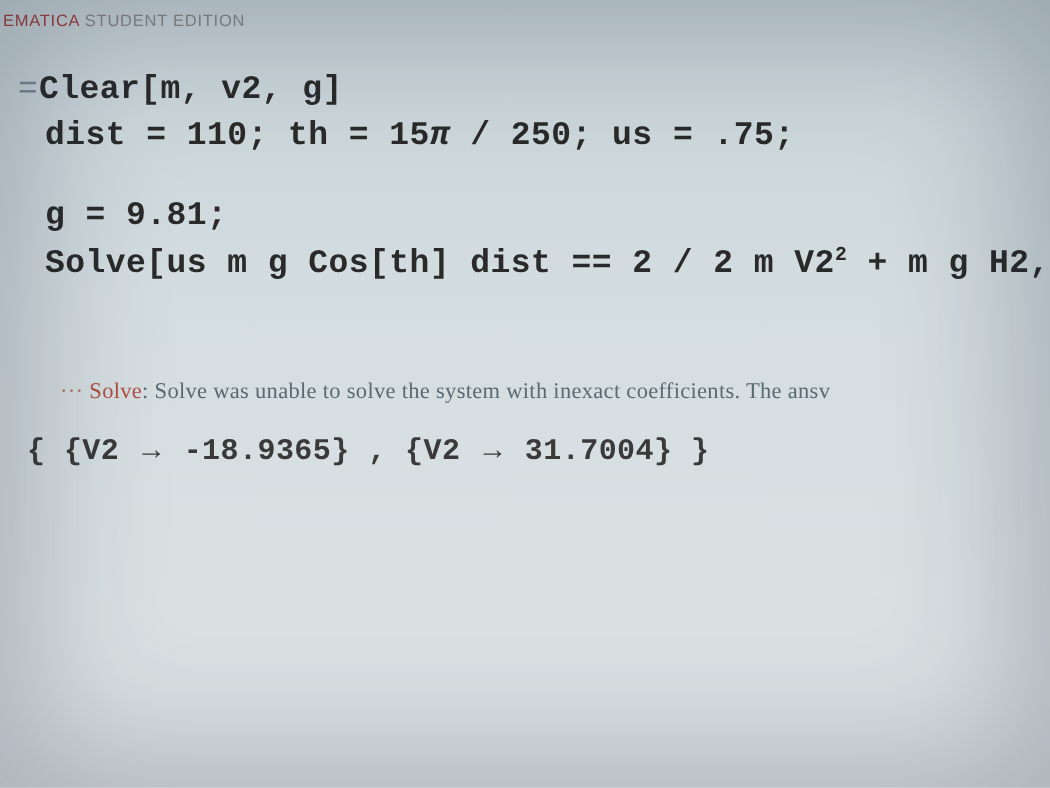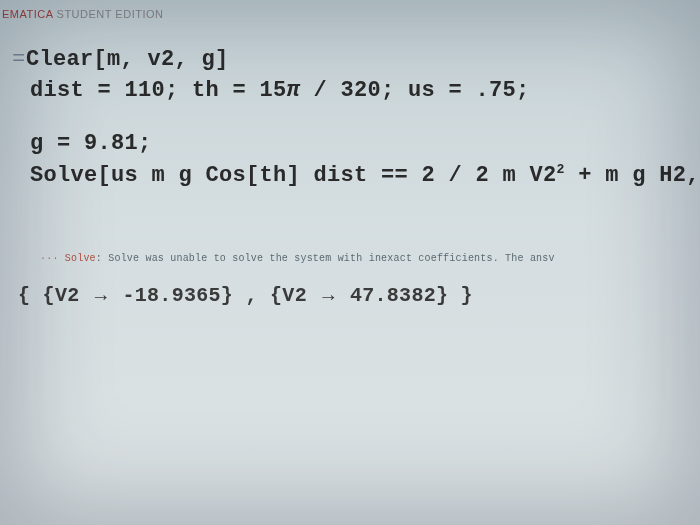--- a/index.html
+++ b/index.html
@@ -48,22 +48,22 @@
   .indent { padding-left: 18px; }
   .gap { height: 22px; }
   .biggap { height: 60px; }
   .pi { font-style: italic; }
   .sup {
     font-size: 0.6em;
     vertical-align: super;
     font-weight: bold;
   }
   .msg {
-    font-family: Liberation Mono, monospace;
-    font-size: 10px;
+    font-family: Liberation Serif, serif;
+    font-size: 15px;
     color: #5a6a72;
     padding: 2px 0 2px 40px;
     letter-spacing: 0.2px;
   }
   .msg .dots { color: #b07060; }
   .msg .fn { color: #b05040; }
   .output {
     font-size: 20px;
     font-weight: bold;
     color: #3a3a3a;
@@ -89,21 +89,21 @@
     <span class="ed">STUDENT EDITION</span>
   </div>
 
   <div class="code-area">
 
     <div class="line">
       <span class="in-prompt">=</span><span>Clear[m, v2, g]</span>
     </div>
 
     <div class="line indent">
-      <span>dist = 110; th = 15</span><span class="pi">π</span><span> / 320; us = .75;</span>
+      <span>dist = 110; th = 15</span><span class="pi">π</span><span> / 250; us = .75;</span>
     </div>
 
     <div class="gap"></div>
 
     <div class="line indent">
       <span>g = 9.81;</span>
     </div>
 
 
     <div class="line indent">
@@ -115,18 +115,18 @@
   <div class="biggap"></div>
 
   <div>
     <div class="msg">
       <span class="dots">···</span>
       <span class="fn">Solve</span><span>: </span><span>Solve was unable to solve the system with inexact coefficients. The ansv</span>
     </div>
   </div>
 
   <div class="output">
-    <span>{ {V2 </span><span class="arrow">→</span><span> -18.9365} , {V2 </span><span class="arrow">→</span><span> 47.8382} }</span>
+    <span>{ {V2 </span><span class="arrow">→</span><span> -18.9365} , {V2 </span><span class="arrow">→</span><span> 31.7004} }</span>
   </div>
 
 </div>
 
 <div class="vignette"></div>
 
 </body></html>

